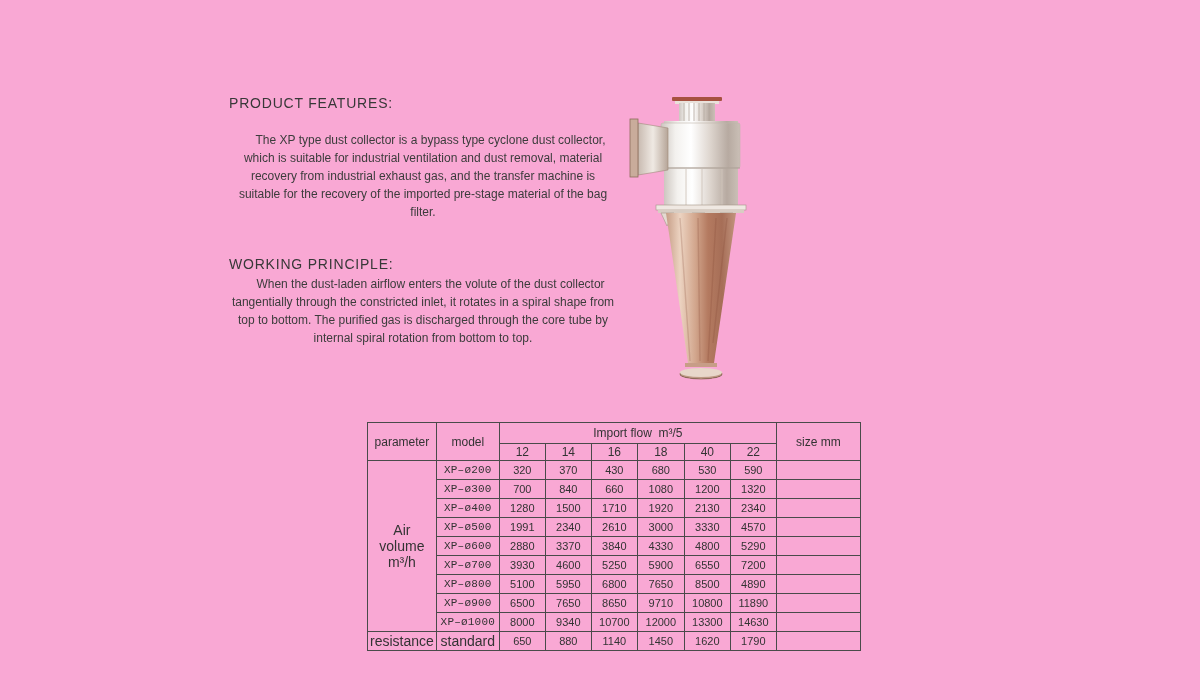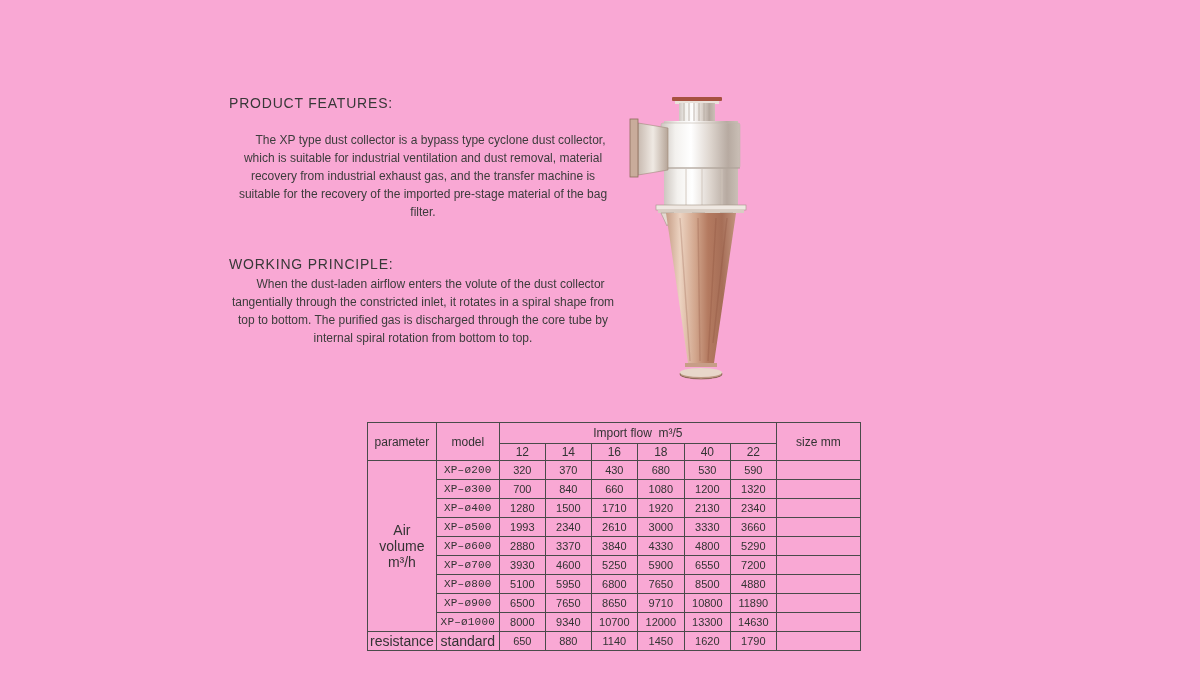--- a/index.html
+++ b/index.html
@@ -183,26 +183,26 @@
         <td>1280</td>
         <td>1500</td>
         <td>1710</td>
         <td>1920</td>
         <td>2130</td>
         <td>2340</td>
         <td></td>
       </tr>
       <tr class="data-row">
         <td class="model-cell">XP–ø500</td>
-        <td>1993</td>
+        <td>1991</td>
         <td>2340</td>
         <td>2610</td>
         <td>3000</td>
         <td>3330</td>
-        <td>3660</td>
+        <td>4570</td>
         <td></td>
       </tr>
       <tr class="data-row">
         <td class="model-cell">XP–ø600</td>
         <td>2880</td>
         <td>3370</td>
         <td>3840</td>
         <td>4330</td>
         <td>4800</td>
         <td>5290</td>
@@ -218,21 +218,21 @@
         <td>7200</td>
         <td></td>
       </tr>
       <tr class="data-row">
         <td class="model-cell">XP–ø800</td>
         <td>5100</td>
         <td>5950</td>
         <td>6800</td>
         <td>7650</td>
         <td>8500</td>
-        <td>4880</td>
+        <td>4890</td>
         <td></td>
       </tr>
       <tr class="data-row">
         <td class="model-cell">XP–ø900</td>
         <td>6500</td>
         <td>7650</td>
         <td>8650</td>
         <td>9710</td>
         <td>10800</td>
         <td>11890</td>

